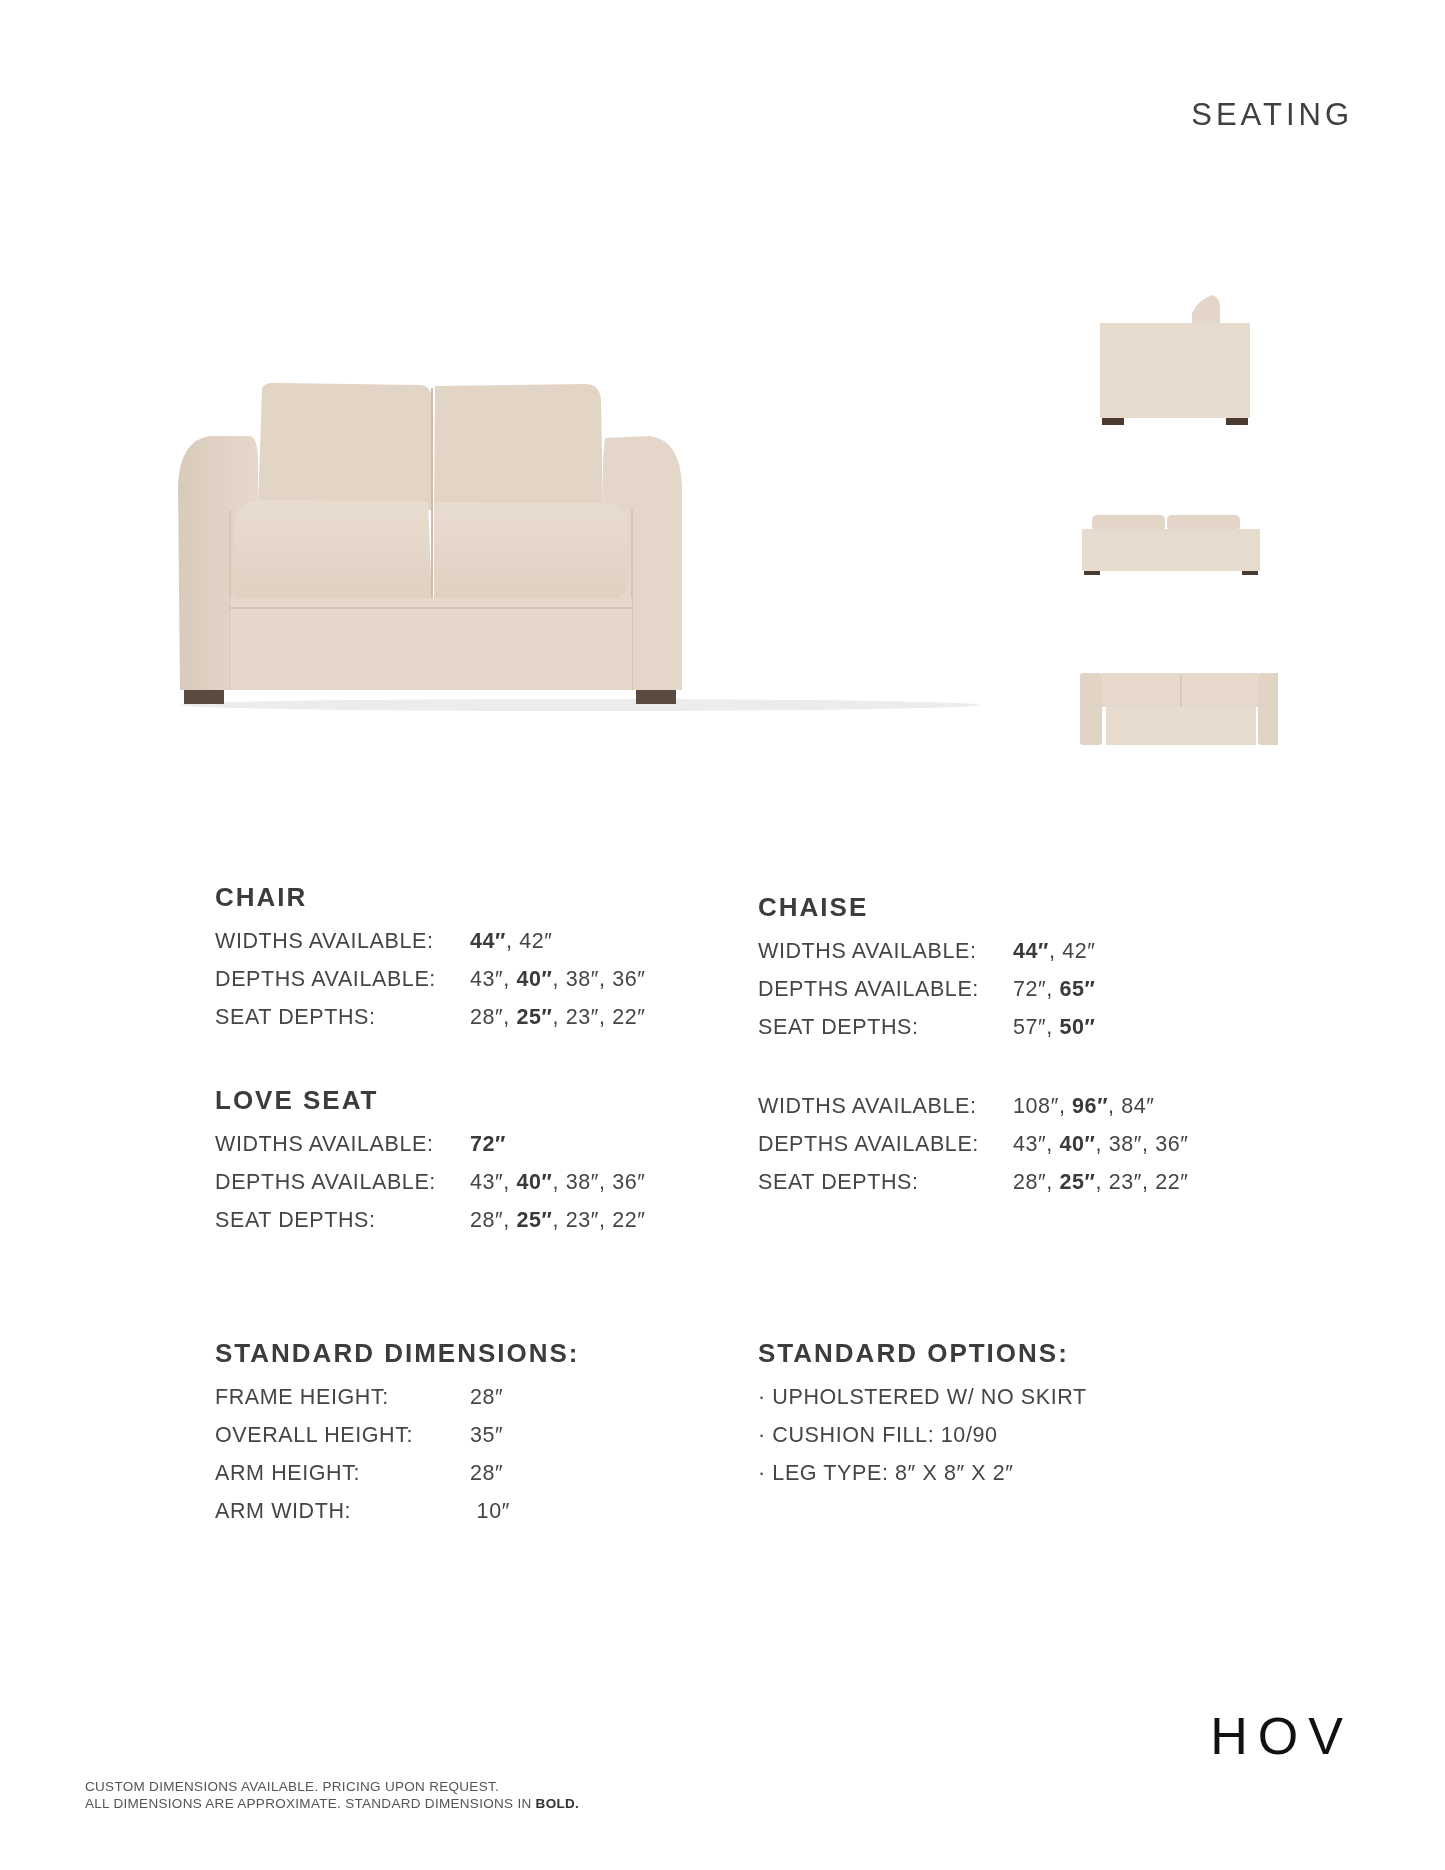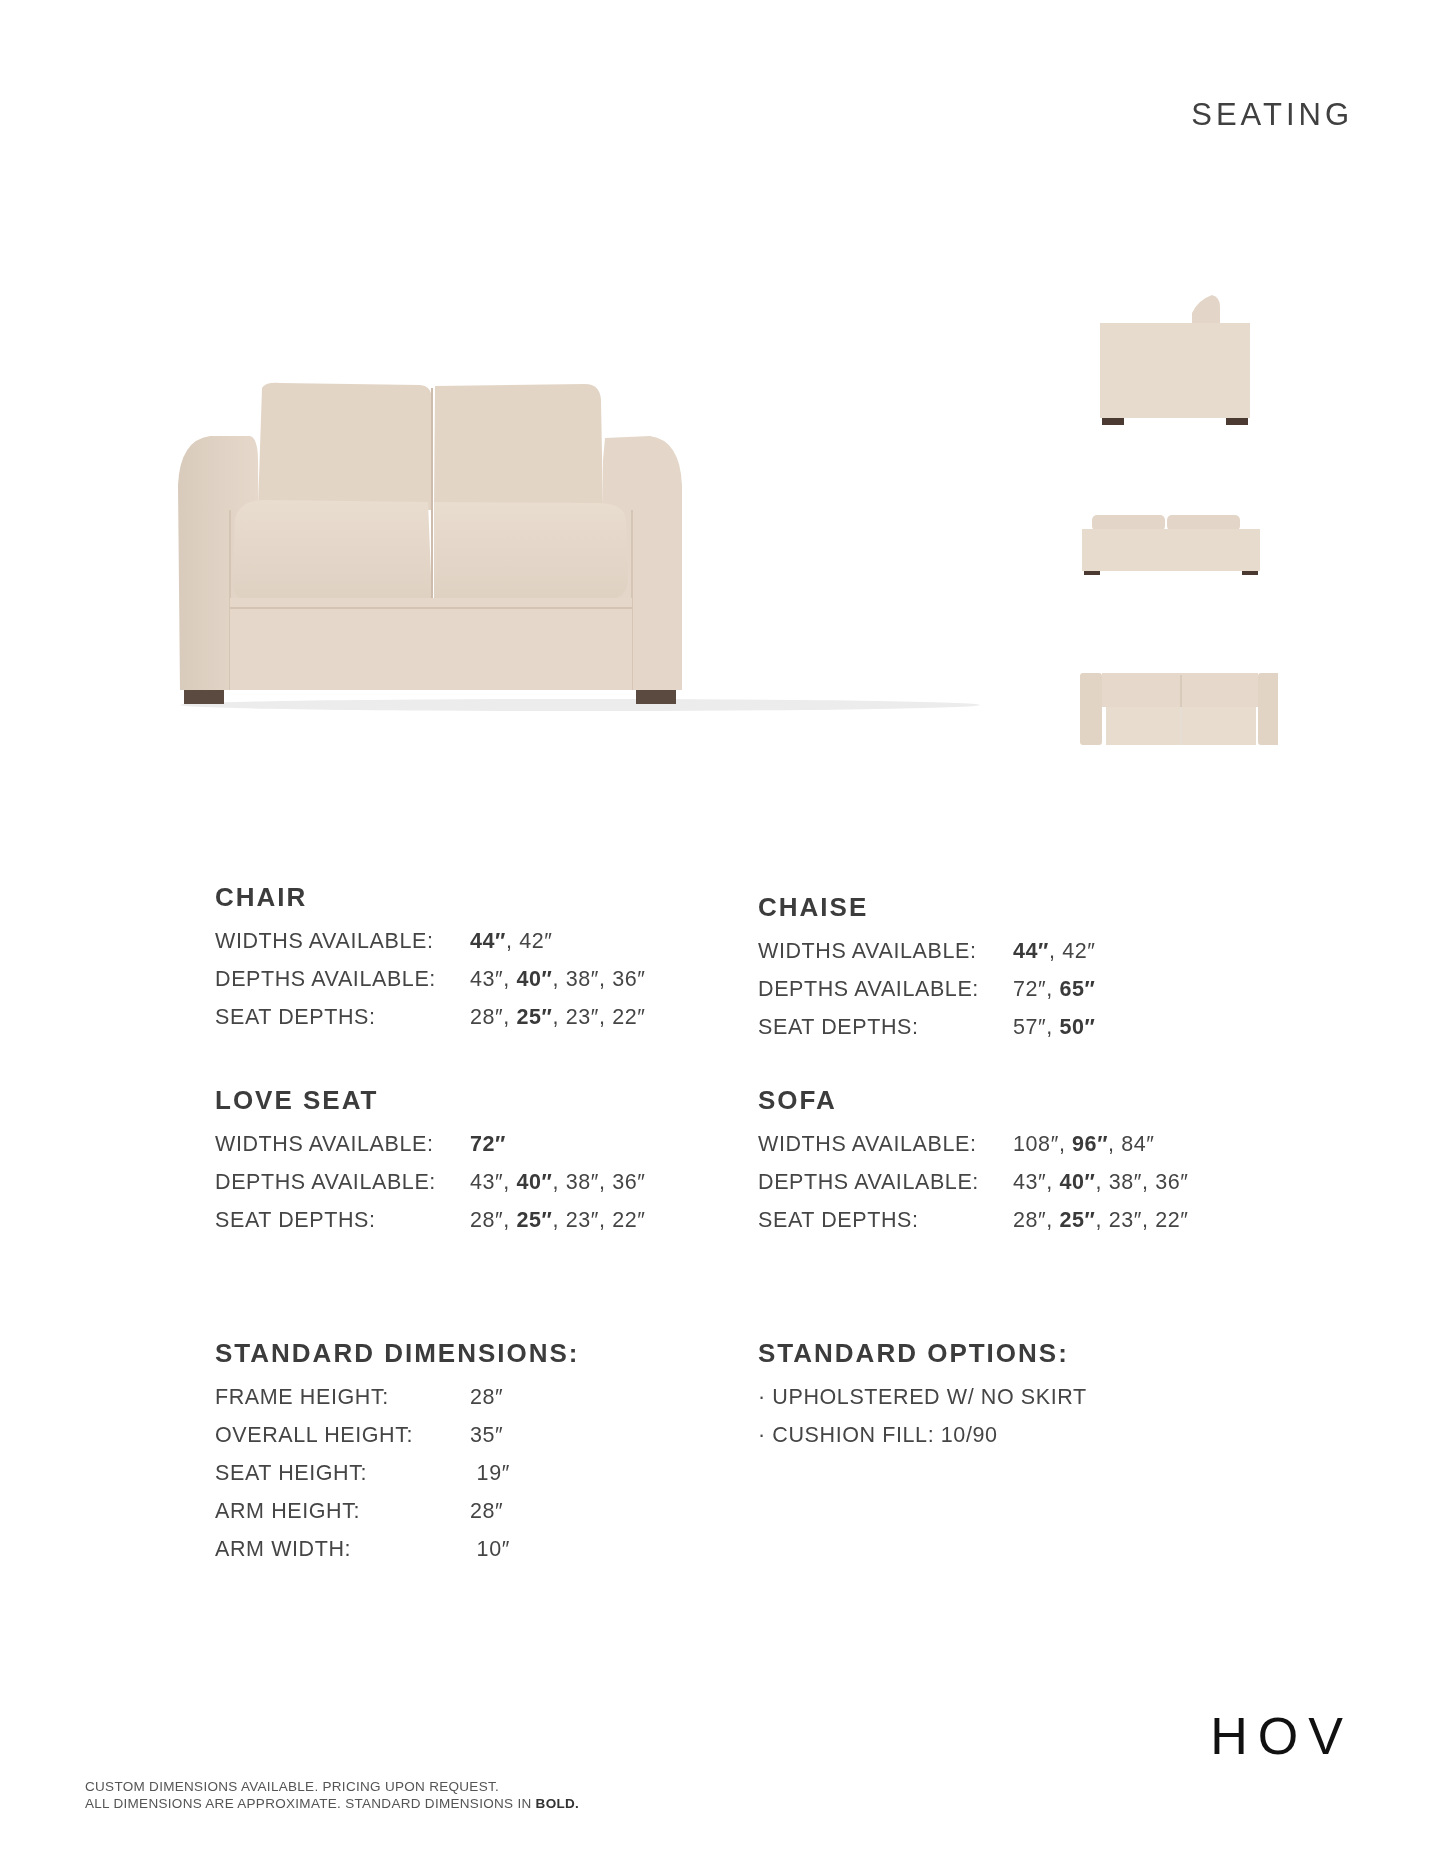--- a/index.html
+++ b/index.html
@@ -156,21 +156,20 @@
         <span class="spec-values"><span>43″</span>, <b>40″</b>, <span>38″</span>, <span>36″</span></span>
       </div>
       <div class="spec-row">
         <span class="spec-label">SEAT DEPTHS:</span>
         <span class="spec-values"><span>28″</span>, <b>25″</b>, <span>23″</span>, <span>22″</span></span>
       </div>
     </div>
 </div>
 
 <div class="spec-block block-sofa">
-  <div class="spec-heading">SOFA</div>
   <div class="spec-rows">
       <div class="spec-row">
         <span class="spec-label">WIDTHS AVAILABLE:</span>
         <span class="spec-values"><span>108″</span>, <b>96″</b>, <span>84″</span></span>
       </div>
       <div class="spec-row">
         <span class="spec-label">DEPTHS AVAILABLE:</span>
         <span class="spec-values"><span>43″</span>, <b>40″</b>, <span>38″</span>, <span>36″</span></span>
       </div>
       <div class="spec-row">
@@ -183,41 +182,38 @@
 <div class="spec-block block-dims">
   <div class="spec-heading">STANDARD DIMENSIONS:</div>
   <div id="dims-rows">
       <div class="spec-row">
         <span class="dims-label">FRAME HEIGHT:</span>
         <span style="white-space:pre">28″</span>
       </div>
       <div class="spec-row">
         <span class="dims-label">OVERALL HEIGHT:</span>
         <span style="white-space:pre">35″</span>
-      </div>
-      <div class="spec-row">
-        <span class="dims-label">SEAT HEIGHT:</span>
-        <span style="white-space:pre"> 19″</span>
       </div>
       <div class="spec-row">
         <span class="dims-label">ARM HEIGHT:</span>
         <span style="white-space:pre">28″</span>
       </div>
       <div class="spec-row">
         <span class="dims-label">ARM WIDTH:</span>
         <span style="white-space:pre"> 10″</span>
       </div>
     </div>
 </div>
 
 <div class="spec-block block-options">
   <div class="spec-heading">STANDARD OPTIONS:</div>
   <div id="options-rows">
       <div class="option-row">· UPHOLSTERED W/ NO SKIRT</div>
       <div class="option-row">· CUSHION FILL: 10/90</div>
+      <div class="option-row">· LEG TYPE: 8″ X 8″ X 2″</div>
     </div>
 </div>
 
 <div class="footnote">
   <div>CUSTOM DIMENSIONS AVAILABLE. PRICING UPON REQUEST.</div>
   <div><span>ALL DIMENSIONS ARE APPROXIMATE. STANDARD DIMENSIONS IN </span><b>BOLD.</b></div>
 </div>
 
 <div class="brand">HOV</div>
 

